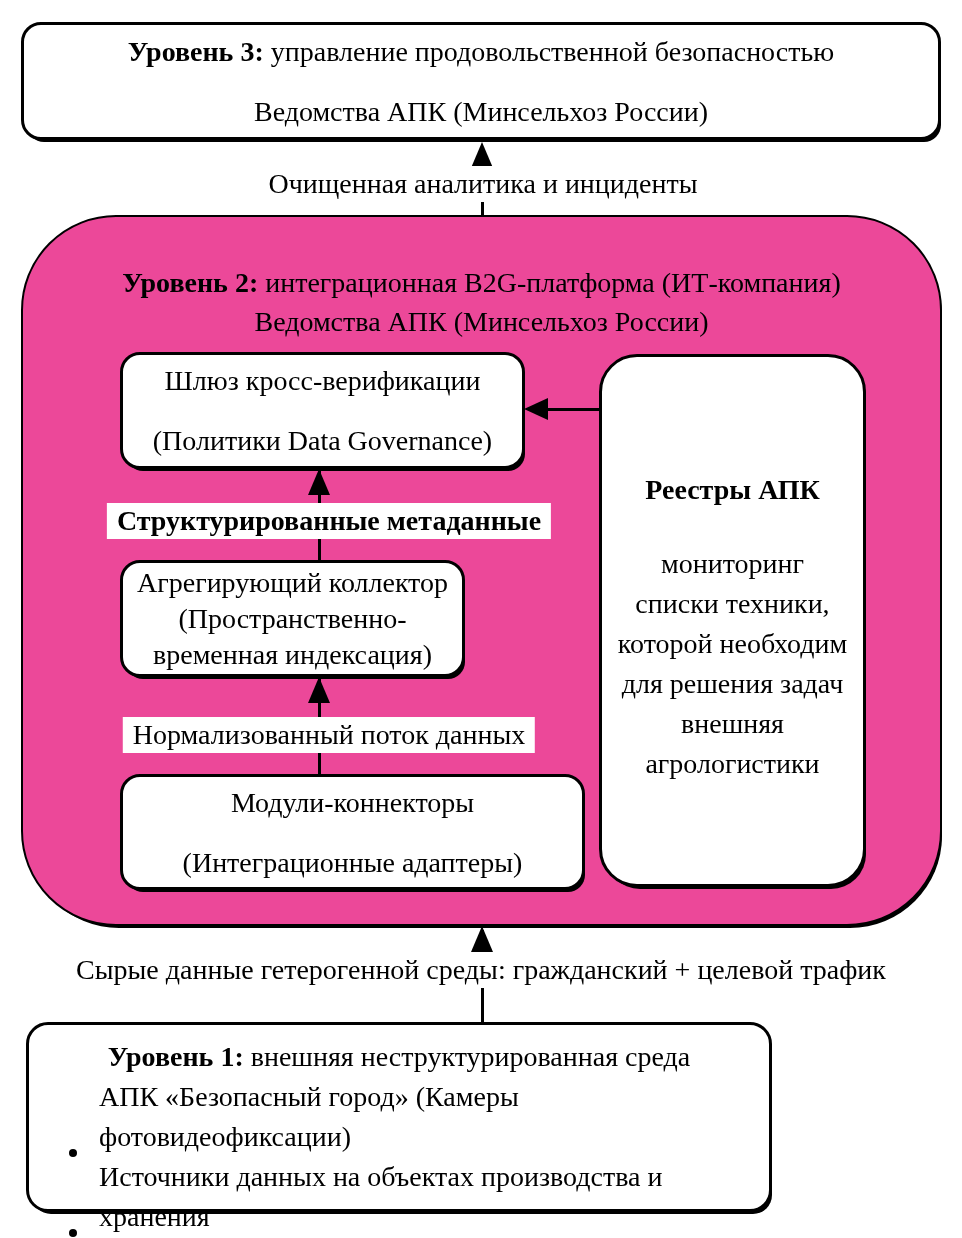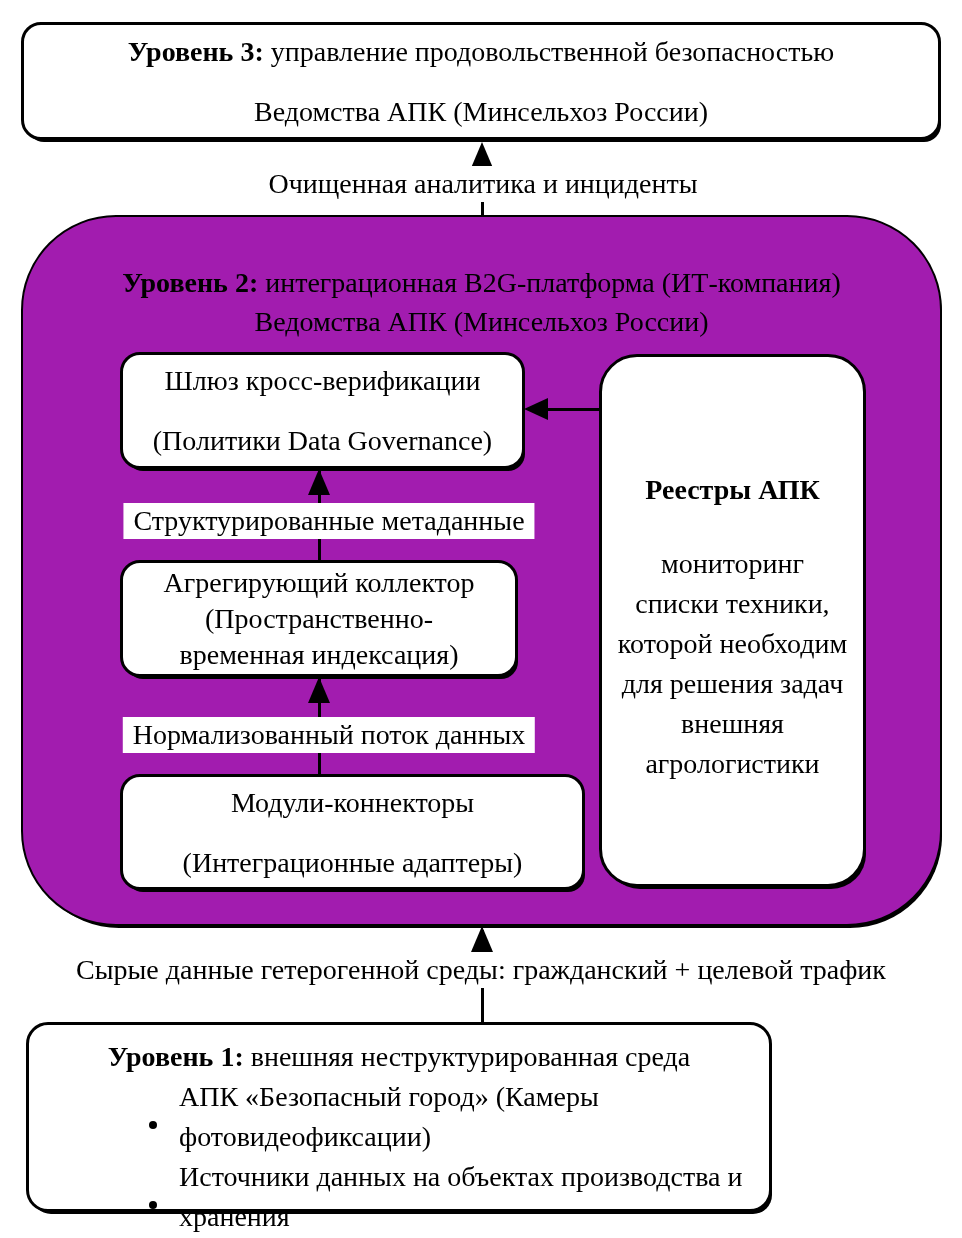--- a/index.html
+++ b/index.html
@@ -28,25 +28,25 @@
     border-top:11px solid transparent;border-bottom:11px solid transparent;
     border-right:24px solid #000;
   }
   .flow-label{
     position:absolute;z-index:3;background:#fff;padding:0 10px;
     font-size:28px;line-height:36px;white-space:nowrap;text-align:right;
   }
   .blk{display:block;}
   
   #lvl2{
-    position:absolute;box-sizing:border-box;background:#a21caf;
+    position:absolute;box-sizing:border-box;background:#ec4899;
     border:2px solid #000;border-radius:95px;
     box-shadow:3px 5px 0 -3px #000;
   }
-  .bullet-row{display:flex;align-items:center;padding-left:120px;line-height:40px;font-size:28px;}
+  .bullet-row{display:flex;align-items:flex-end;padding-left:40px;line-height:40px;font-size:28px;}
   .bullet-dot{width:8px;height:8px;border-radius:50%;background:#000;margin:16px 22px 0 0;flex:none;}
   #registries .body-line{display:block;line-height:40px;}
 </style>
 </head>
 <body>
 
 <div id="canvas">
 
   <div class="rbox center-col t28" style="left:21px;top:22px;width:920px;height:118px;border-radius:20px;">
     <div>
@@ -70,23 +70,23 @@
       <div>Ведомства АПК (Минсельхоз России)</div>
     </div>
 
     <div class="rbox center-col t28" style="left:97px;top:135px;width:405px;height:117px;border-radius:20px;">
       <span class="blk">Шлюз кросс-верификации</span>
       <span class="blk">(Политики Data Governance)</span>
     </div>
 
     <div class="line" style="left:295px;top:254px;width:3px;height:89px;"></div>
     <div class="ah-up" style="left:285px;top:252px;"></div>
-    <div class="flow-label" style="left:306px;top:286px;transform:translateX(-50%);">Структурированные метаданные</div>
+    <div class="flow-label" style="left:306px;top:286px;transform:translateX(-50%);font-weight:bold;">Структурированные метаданные</div>
 
-    <div class="rbox center-col" style="left:97px;top:343px;width:398px;height:117px;border-radius:20px;font-size:28px;line-height:36px;">
+    <div class="rbox center-col" style="left:97px;top:343px;width:345px;height:117px;border-radius:20px;font-size:28px;line-height:36px;">
       <span class="blk">Агрегирующий коллектор</span>
       <span class="blk">(Пространственно-</span>
       <span class="blk">временная индексация)</span>
     </div>
 
     <div class="line" style="left:295px;top:462px;width:3px;height:95px;"></div>
     <div class="ah-up" style="left:285px;top:460px;"></div>
     <div class="flow-label" style="left:306px;top:500px;transform:translateX(-50%);">Нормализованный поток данных</div>
 
     <div class="rbox center-col t28" style="left:97px;top:557px;width:465px;height:116px;border-radius:20px;">

